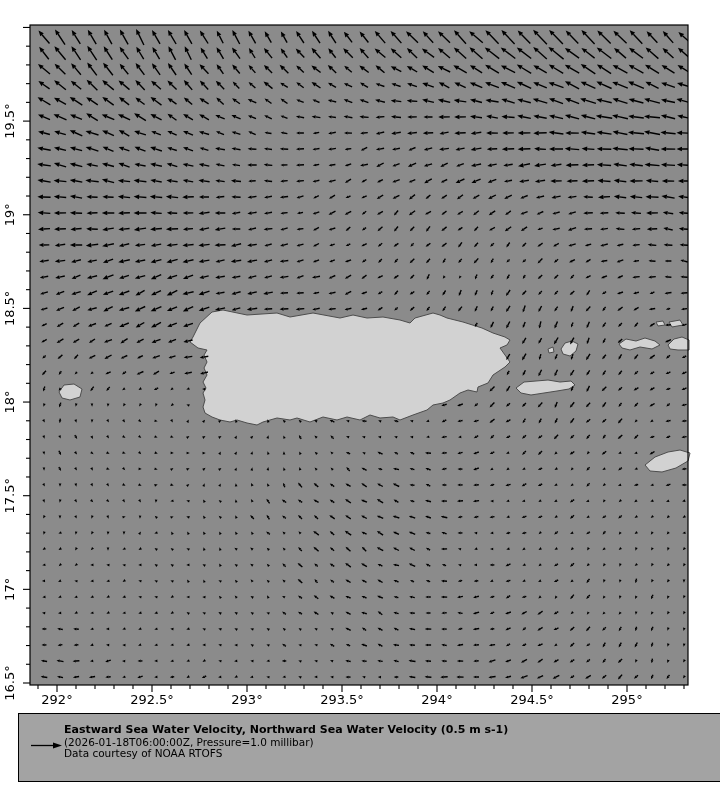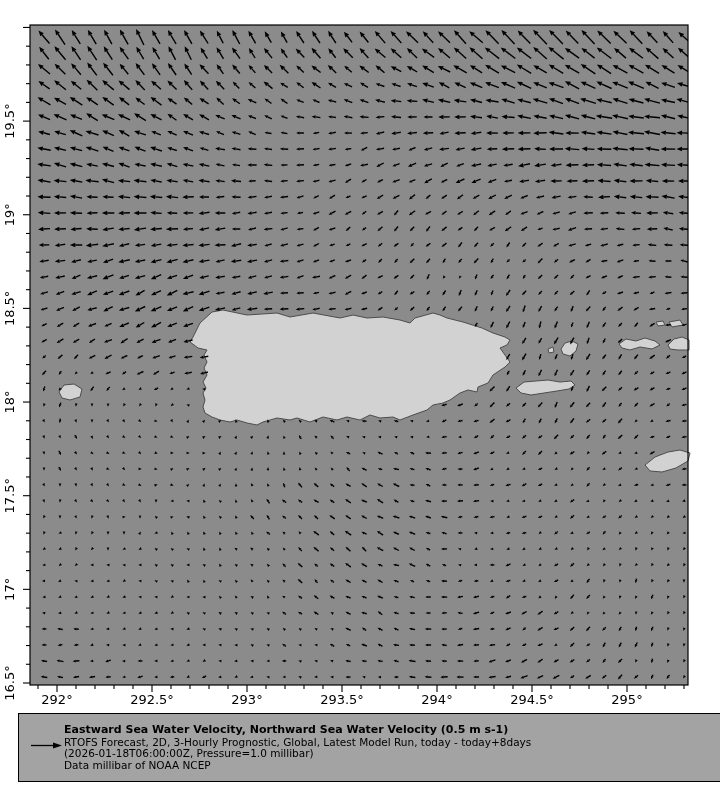--- a/index.html
+++ b/index.html
@@ -125,19 +125,18 @@
       <text x="14" y="121.09999999999991" text-anchor="middle" font-size="13px" fill="#000000" transform="rotate(-90 14 121.09999999999991)">19.5°</text>
     </svg>
 
   <div id="legend-box">
     <svg id="legend-arrow" width="34" height="11" viewBox="0 0 34 11">
       <line x1="1" y1="5.5" x2="25" y2="5.5" stroke="#000" stroke-width="1.3"></line>
       <polygon points="32,5.5 23,2.6 23,8.4" fill="#000"></polygon>
     </svg>
     <div id="legend-text">
       <div class="lg-line lg-bold">Eastward Sea Water Velocity, Northward Sea Water Velocity (0.5 m s-1)</div>
-      <div class="lg-line">RTOFS Forecast, 2D, 3-Hourly Prognostic, Global, Latest Model Run, today - today+8days</div>
       <div class="lg-line">(2026-01-18T06:00:00Z, Pressure=1.0 millibar)</div>
-      <div class="lg-line">Data millibar of NOAA NCEP</div>
+      <div class="lg-line">Data courtesy of NOAA RTOFS</div>
     </div>
   </div>
 
 </div>
 
 </body></html>

